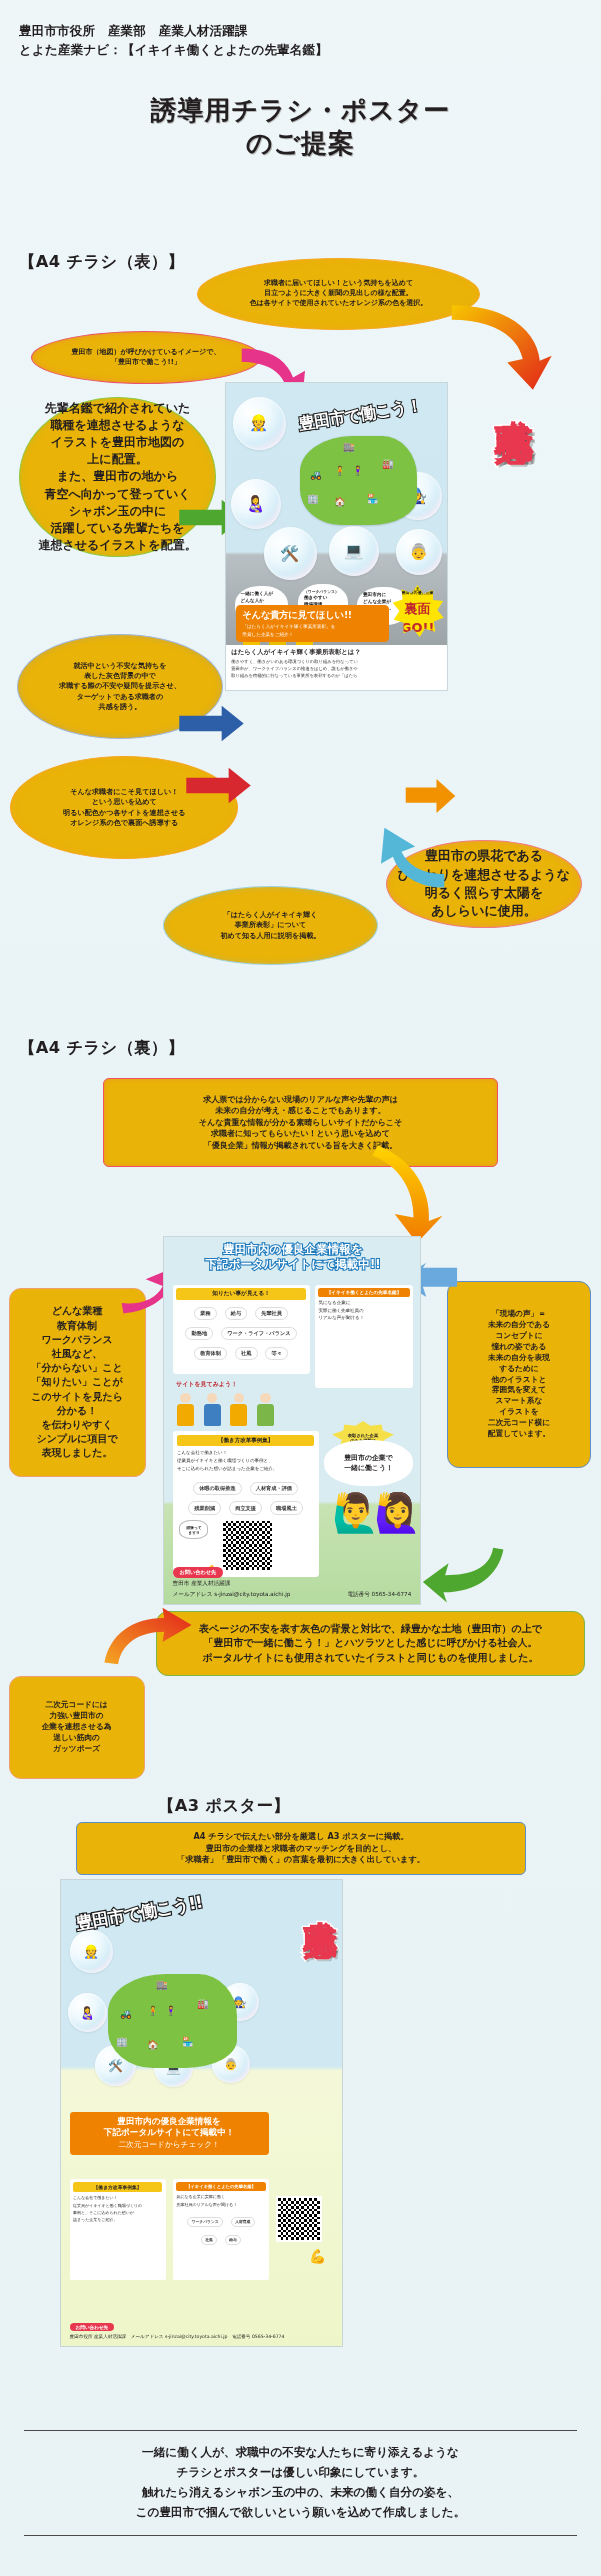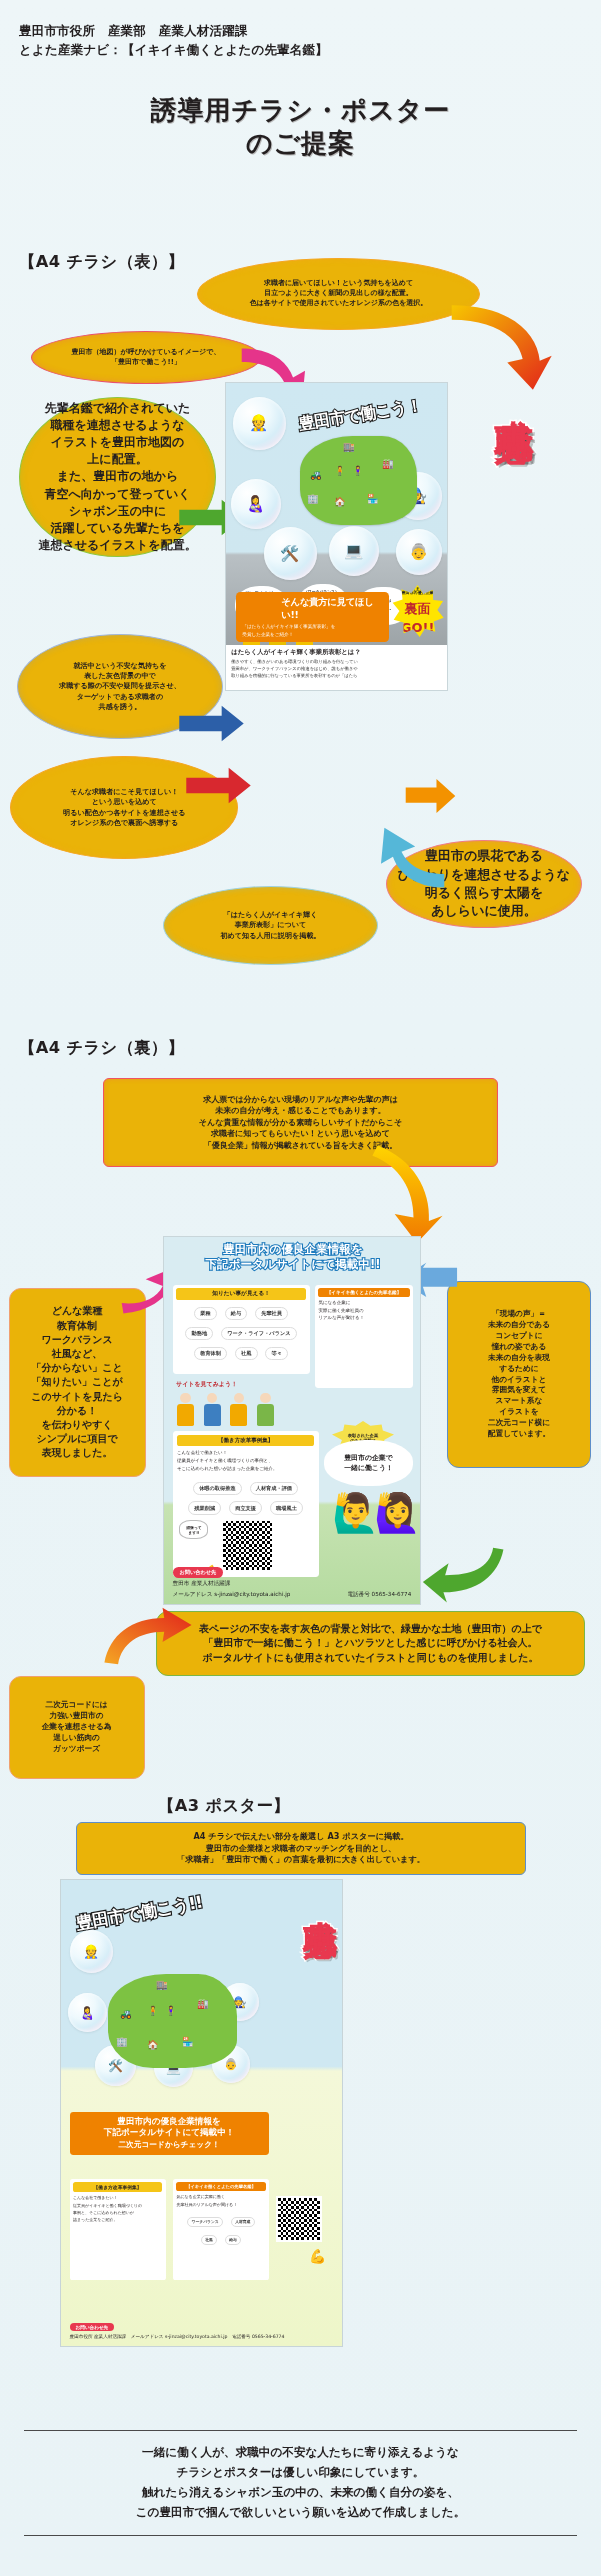--- a/index.html
+++ b/index.html
@@ -96,21 +96,21 @@
     padding: 5.2px 6px; text-align: left;
   }
   .worker-row { position: absolute; display: flex; gap: 7.7px; align-items: flex-end; }
   .worker { width: 19px; }
   .worker .head { width: 10.3px; height: 10.3px; border-radius: 50%; background: #f6d8bb; margin: 0 auto 0.9px; }
   .worker .body { width: 17px; height: 22px; background: #f2c200; border-radius: 3.4px 3.4px 1.7px 1.7px; margin: 0 auto; }
   #cta-bar {
     position: absolute; left: 10.3px; bottom: 48px; width: 153px;
     background: #ef8200; border-radius: 4.3px; color: #fff; padding: 4.3px 6px;
   }
-  #cta-bar .l1 { font-size: 9.4px; font-weight: bold; letter-spacing: -0.3px; margin-left: 39px; }
+  #cta-bar .l1 { font-size: 9.4px; font-weight: bold; letter-spacing: -0.3px; }
   #cta-bar .l2 { font-size: 4.6px; line-height: 1.55; margin-top: 1.7px; }
   #ura-go {
     position: absolute; right: 3.4px; bottom: 53px; width: 52px; height: 52px;
     display: flex; align-items: center; justify-content: center; flex-direction: column;
     background: #ffe400;
     clip-path: polygon(50% 0%,61% 18%,79% 9%,80% 29%,99% 31%,88% 48%,100% 63%,81% 70%,84% 90%,64% 84%,54% 100%,42% 85%,23% 93%,23% 72%,4% 67%,15% 50%,2% 34%,21% 28%,19% 8%,38% 16%);
     text-align: center; line-height: 1.05; gap: 6px;
   }
   #ura-go .sm { font-size: 4px; font-weight: bold; color: #222; }
   #ura-go .lg { font-size: 13px; font-weight: bold; color: #c1272d; }
@@ -175,21 +175,21 @@
   #poster-map {
     position: absolute; left: 47px; top: 94px; width: 129px; height: 94px;
     background: #7dc242; border-radius: 45% 30% 40% 35% / 40% 45% 30% 40%;
   }
   #poster-orange-band {
     position: absolute; left: 8.6px; top: 232px; width: 199px;
     background: #ef8200; color: #fff; border-radius: 3.4px; padding: 4.3px 6px;
     text-align: center;
   }
   #poster-orange-band .l1 { font-size: 8.6px; font-weight: bold; line-height: 1.3;}
-  #poster-orange-band .l2 { font-size: 7.7px; font-weight: bold; margin-top: 1.7px;}
+  #poster-orange-band .l2 { font-size: 7.7px; font-weight: normal; margin-top: 1.7px;}
   .poster-card { position: absolute; background: #fff; border-radius: 2.6px; }
 
   
   #front-vertical {
     position: absolute; left: 447px; top: 388px; width: 86px;
     writing-mode: vertical-rl; font-size: 39px; font-weight: bold;
     color: #e8384f; -webkit-text-stroke: 3px #ffffff; paint-order: stroke fill;
     line-height: .95; letter-spacing: 1.7px;
     text-shadow: 2.6px 2.6px 0 rgba(0,0,0,.22);
   }

